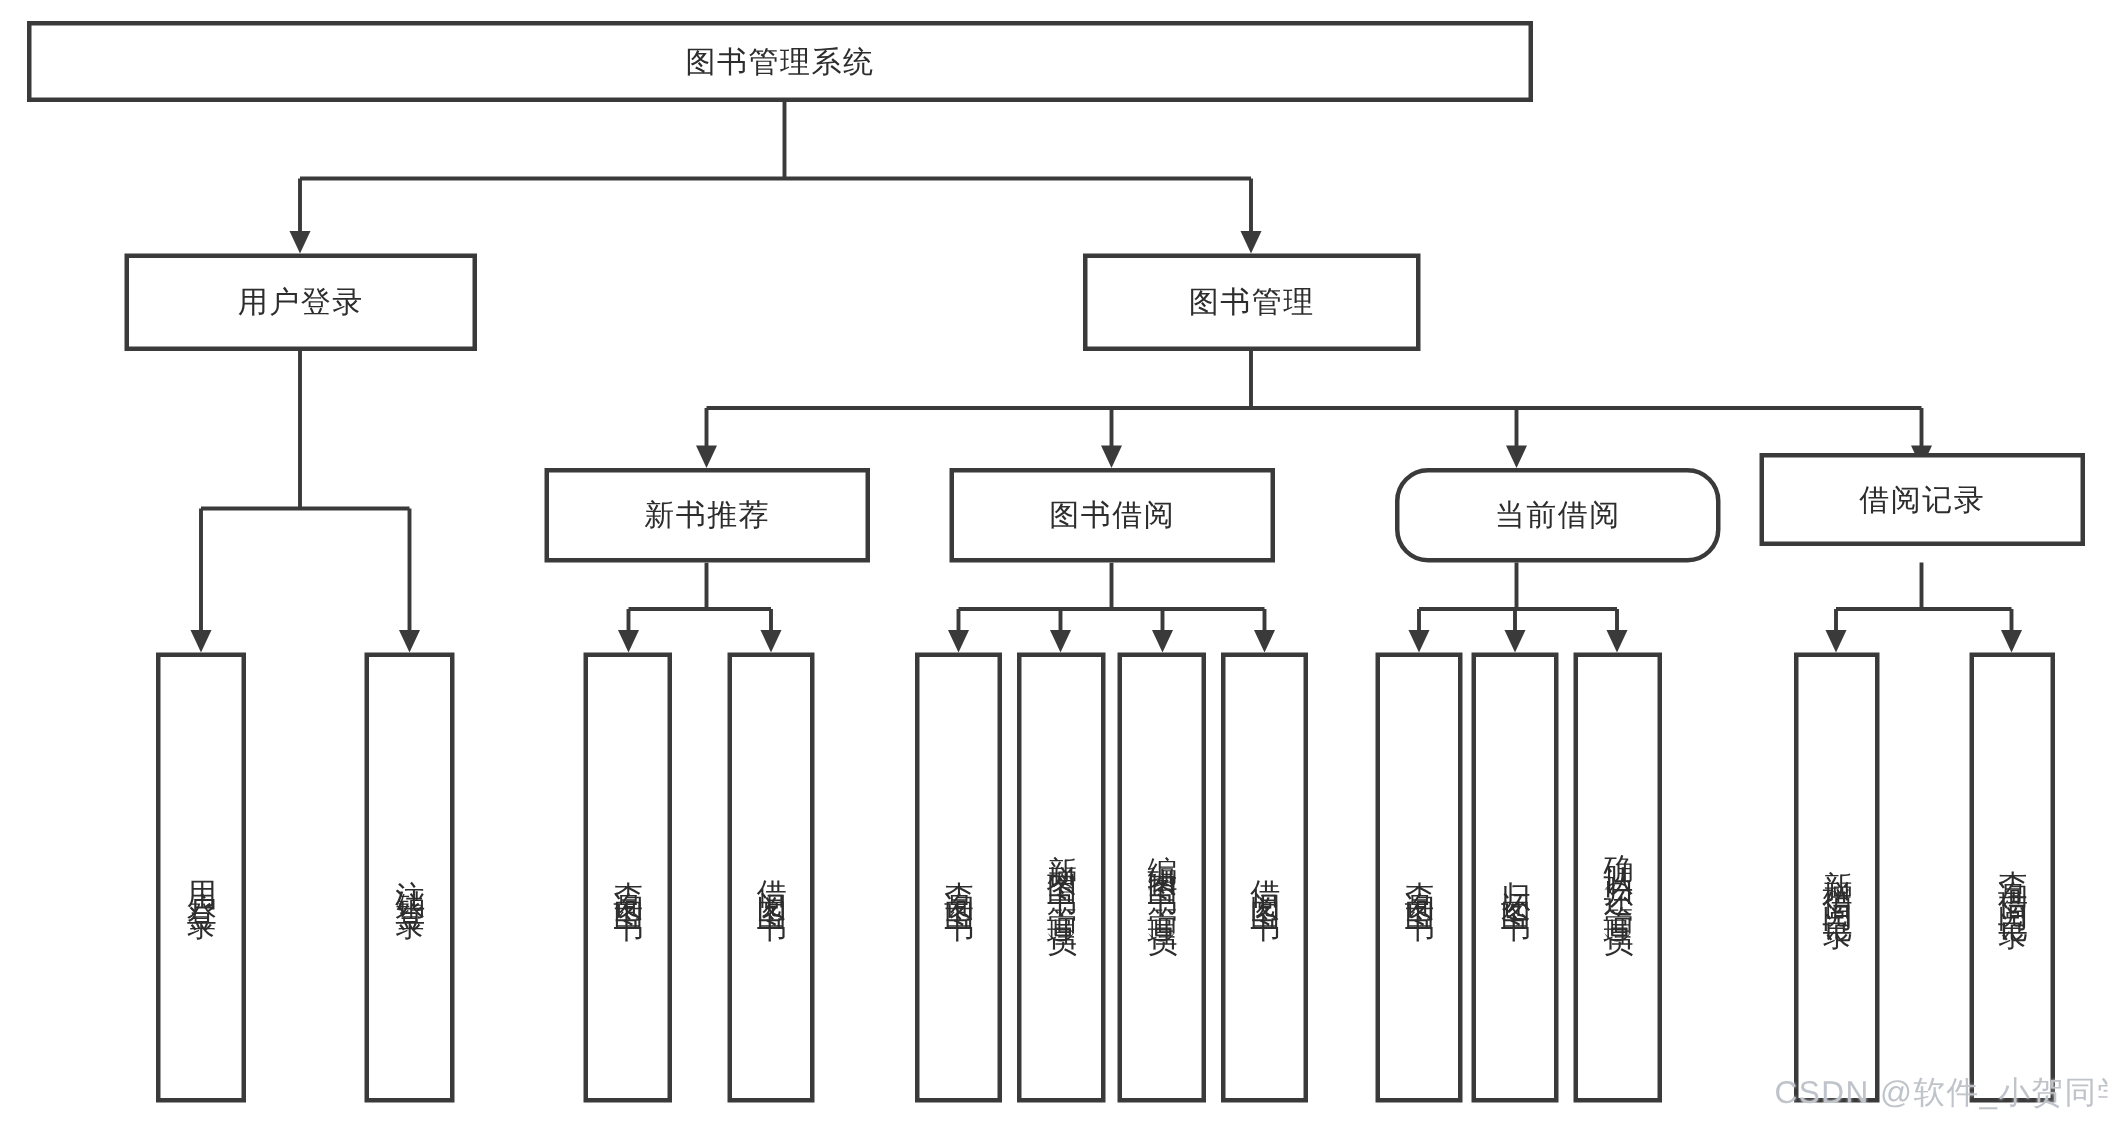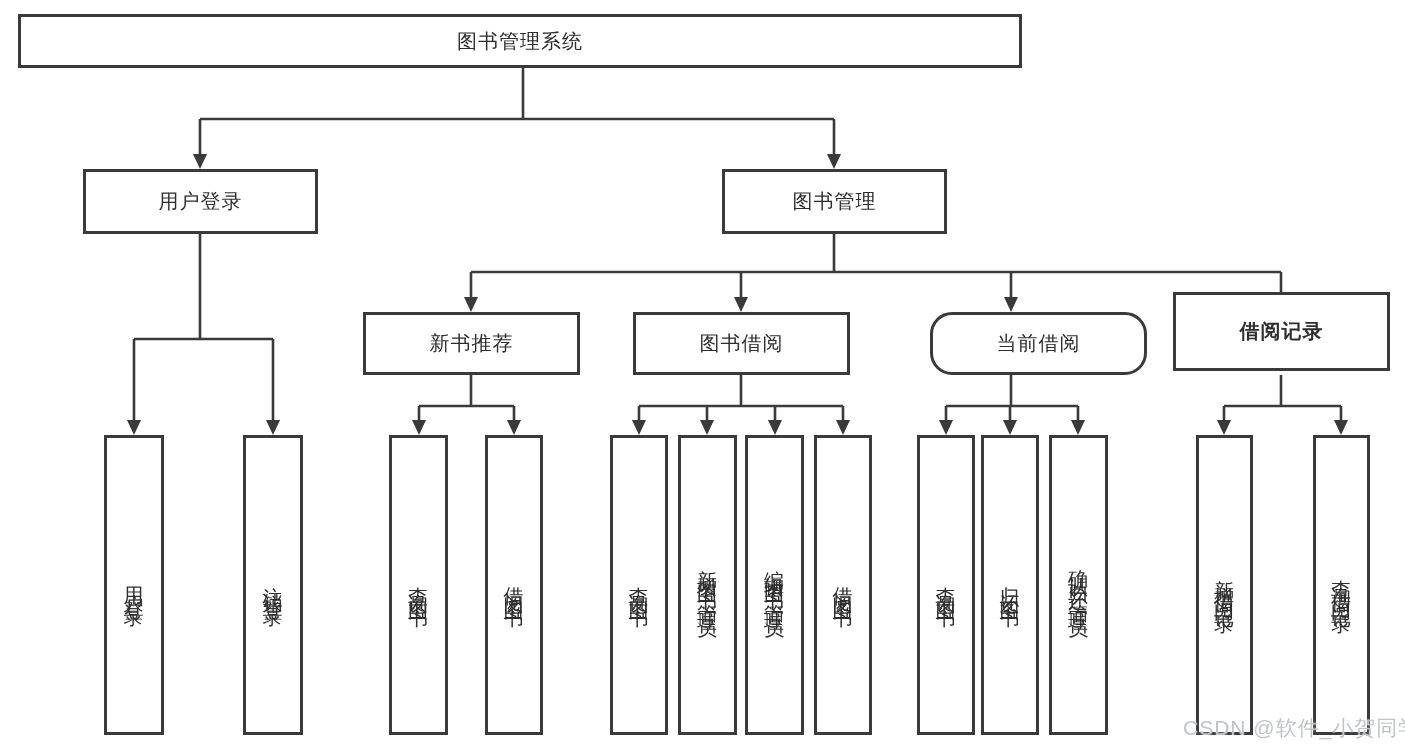--- a/index.html
+++ b/index.html
@@ -106,21 +106,21 @@
   </svg>
 
   <div class="node" style="left:18px; top:14px; width:1004px; height:54px;">图书管理系统</div>
 
   <div class="node" style="left:83px; top:169px; width:235px; height:65px;">用户登录</div>
   <div class="node" style="left:722px; top:169px; width:225px; height:65px;">图书管理</div>
 
   <div class="node" style="left:363px; top:312px; width:217px; height:63px;">新书推荐</div>
   <div class="node" style="left:633px; top:312px; width:217px; height:63px;">图书借阅</div>
   <div class="node" style="left:930px; top:312px; width:217px; height:63px;border-radius:22px;">当前借阅</div>
-  <div class="node" style="left:1173px; top:292px; width:217px; height:79px;font-weight:bold;">借阅记录</div>
+  <div class="node" style="left:1173px; top:302px; width:217px; height:62px;">借阅记录</div>
 
   <div class="node v" style="left:104px; top:435px; width:60px; height:300px;">用户登录</div>
   <div class="node v" style="left:243px; top:435px; width:60px; height:300px;">注销登录</div>
 
   <div class="node v" style="left:389px; top:435px; width:59px; height:300px;">查询图书</div>
   <div class="node v" style="left:485px; top:435px; width:58px; height:300px;">借阅图书</div>
 
   <div class="node v" style="left:610px; top:435px; width:58px; height:300px;">查询图书</div>
   <div class="node v" style="left:678px; top:435px; width:59px; height:300px;">新增图书（管理员）</div>
   <div class="node v" style="left:745px; top:435px; width:59px; height:300px;">编辑图书（管理员）</div>

